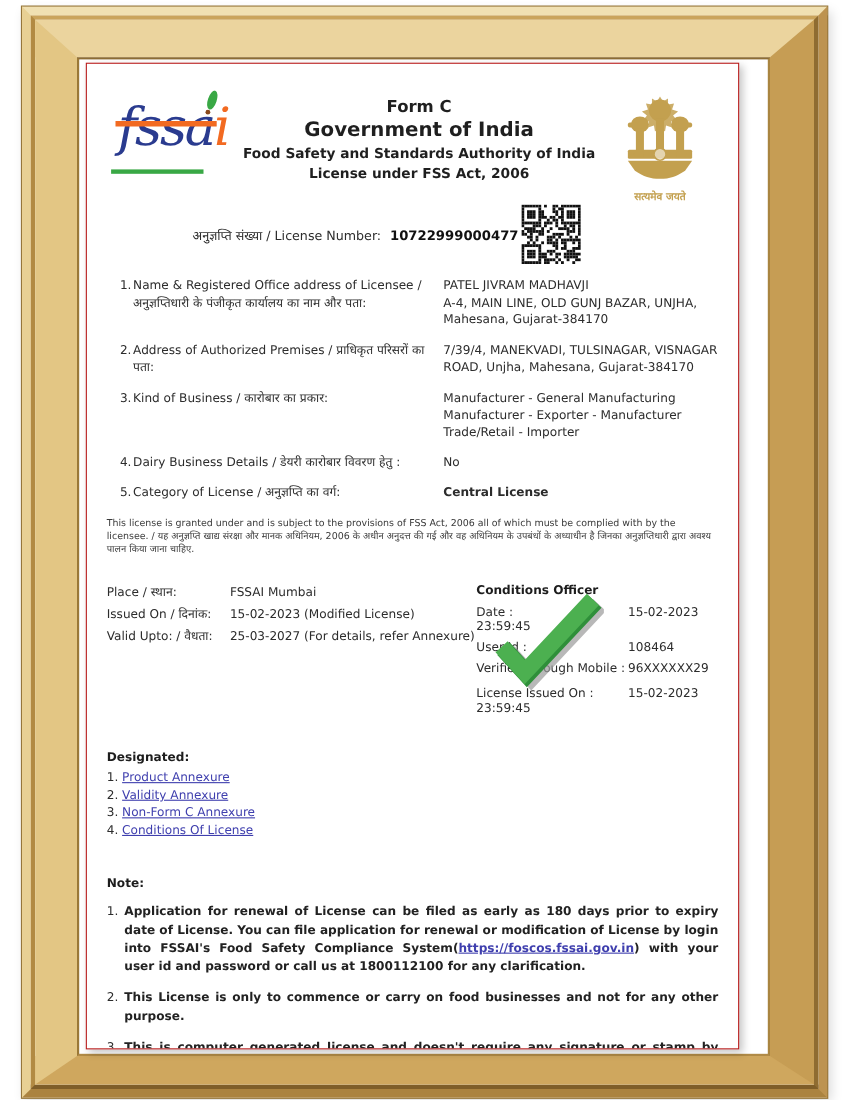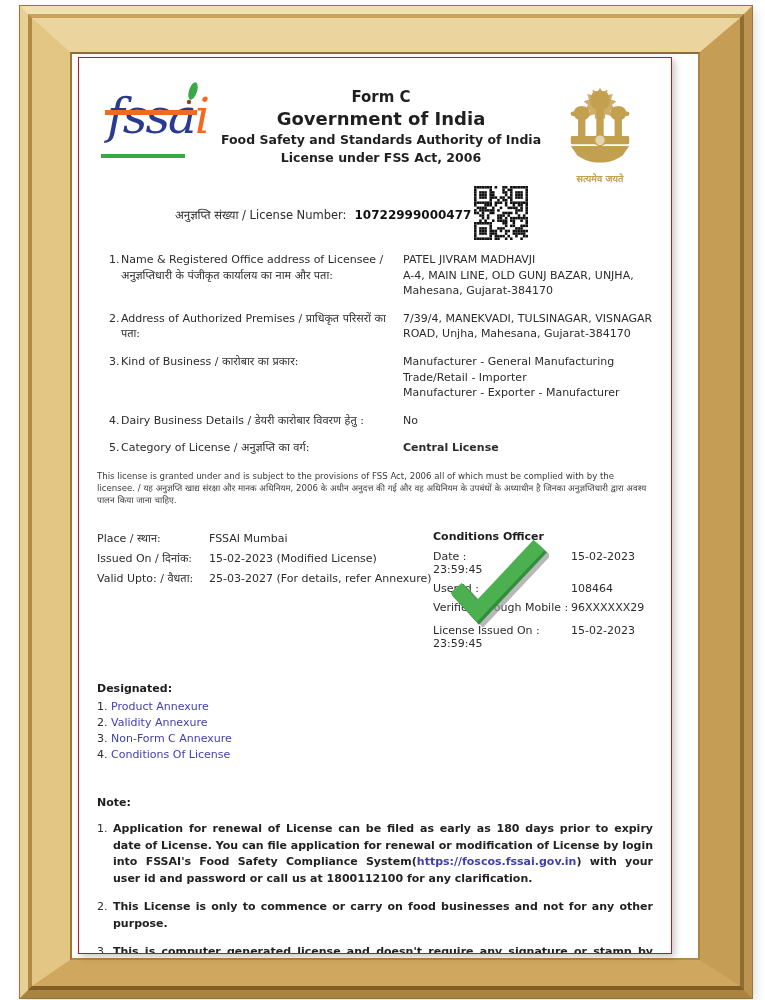--- a/index.html
+++ b/index.html
@@ -55,21 +55,21 @@
   .officer{flex:1;position:relative;}
   .officer-heading{font-weight:bold;margin-bottom:7px;color:#1d1d1d;}
   .orow{margin-bottom:6px;}
   .orow-last{margin-top:10px;}
   .olabel{display:inline-block;width:138px;}
   .check-svg{position:absolute;left:4px;top:2px;z-index:3;}
   
   .annexures{margin-top:26px;}
   .annex-heading{font-weight:bold;margin-bottom:5px;color:#1d1d1d;}
   .annex-item{margin-bottom:3px;}
-  .link{color:#3f3fae;cursor:pointer;}
+  .link{color:#3f3fae;text-decoration:underline;cursor:pointer;}
   
   .note{margin-top:35px;}
   .note-heading{font-weight:bold;margin-bottom:12px;color:#1d1d1d;}
   .note-item{display:flex;margin-bottom:12px;line-height:1.5;}
   .note-num{width:16px;flex:none;}
   .note-text{flex:1;font-weight:bold;text-align:justify;color:#222;}
 </style>
 </head>
 <body>
 
@@ -390,22 +390,22 @@
         <div class="fval">
           <div>7/39/4, MANEKVADI, TULSINAGAR, VISNAGAR</div>
           <div>ROAD, Unjha, Mahesana, Gujarat-384170</div>
         </div>
       </div>
       <div class="frow">
         <div class="fnum">3.</div>
         <div class="flabel">Kind of Business / कारोबार का प्रकार:</div>
         <div class="fval">
           <div>Manufacturer - General Manufacturing</div>
+          <div>Manufacturer - Exporter - Manufacturer</div>
           <div>Trade/Retail - Importer</div>
-          <div>Manufacturer - Exporter - Manufacturer</div>
         </div>
       </div>
       <div class="frow">
         <div class="fnum">4.</div>
         <div class="flabel">Dairy Business Details / डेयरी कारोबार विवरण हेतु :</div>
         <div class="fval">No</div>
       </div>
       <div class="frow">
         <div class="fnum">5.</div>
         <div class="flabel">Category of License / अनुज्ञप्ति का वर्ग:</div>

